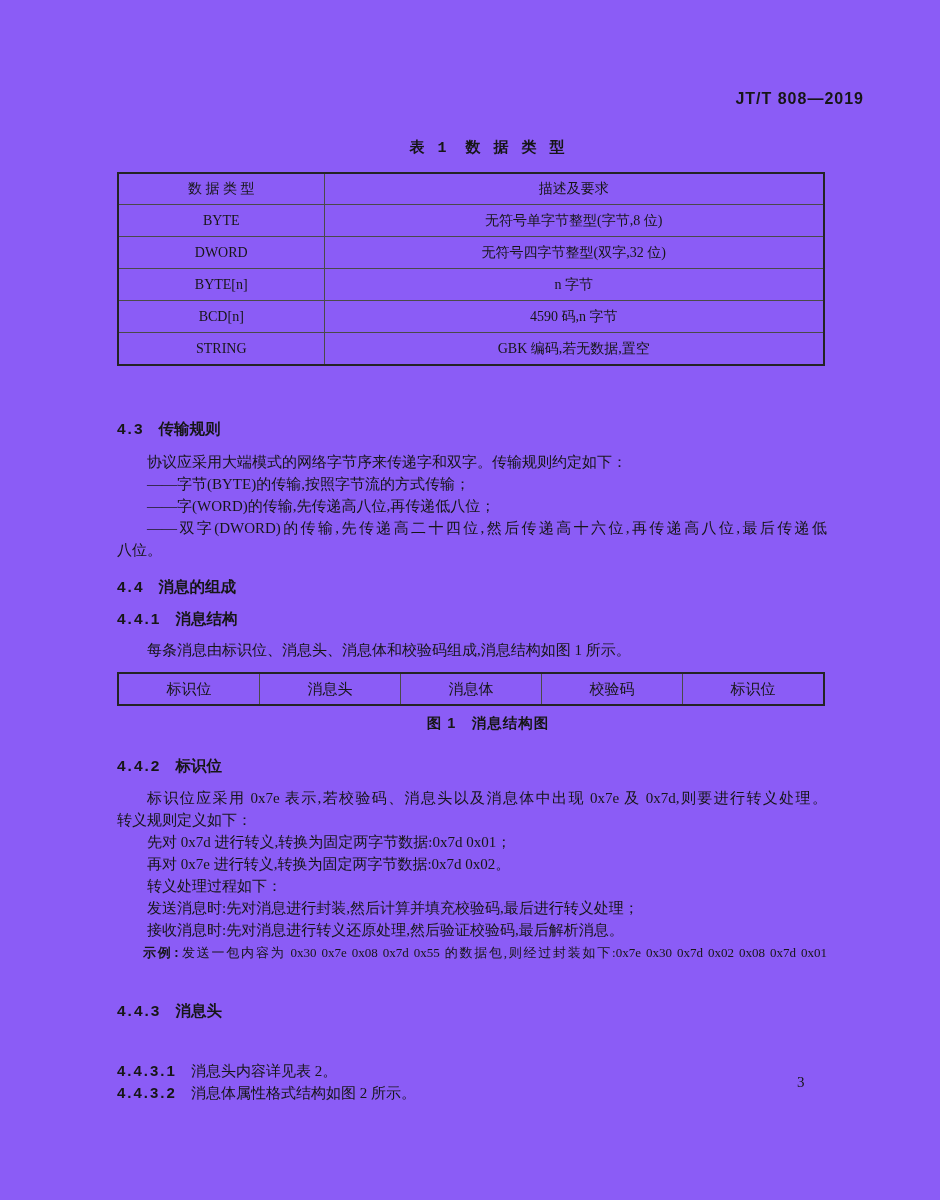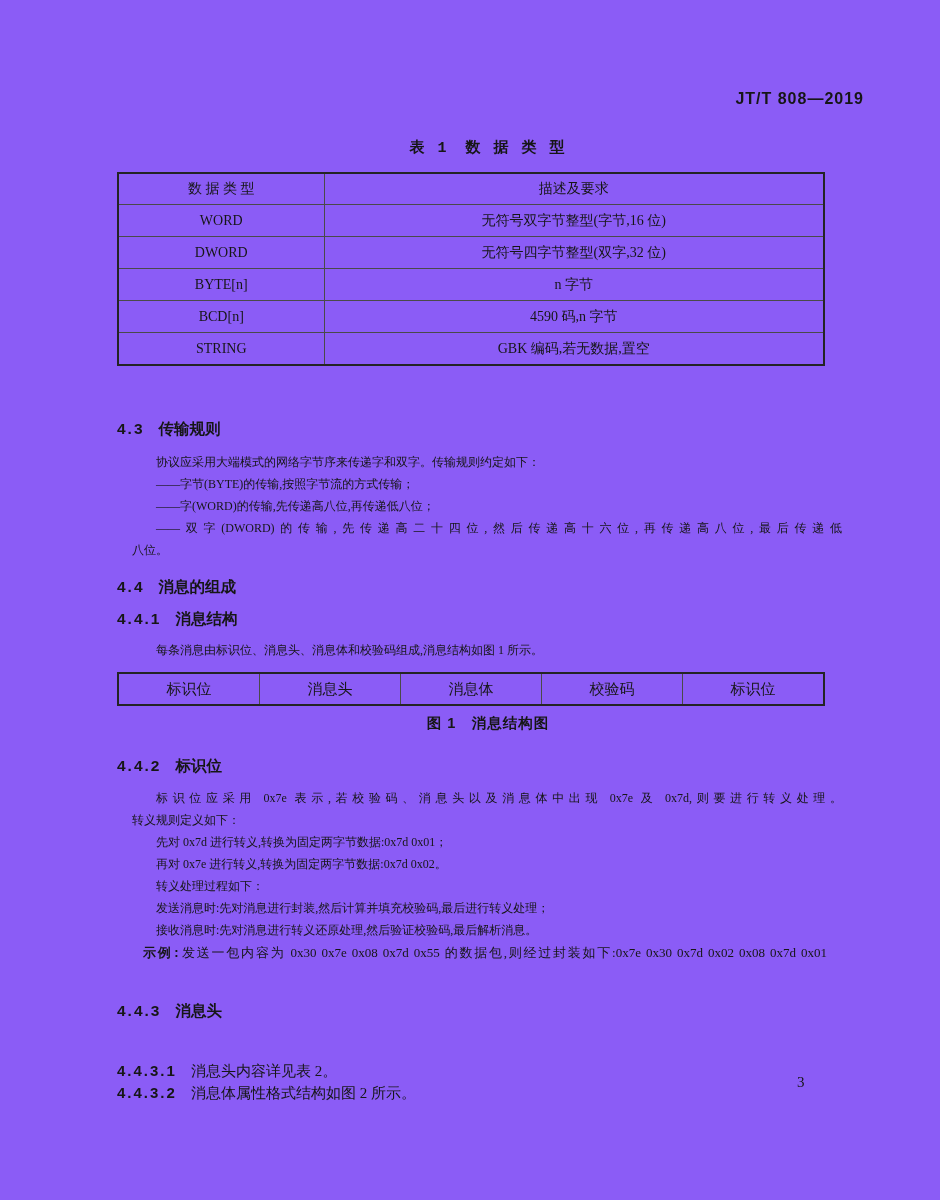--- a/index.html
+++ b/index.html
@@ -50,21 +50,21 @@
   
   .sec-h {
     left: 117px; height: 18px;
     font-family: "Liberation Sans", "DejaVu Sans", sans-serif;
     font-weight: bold; font-size: 15.5px;
     white-space: nowrap;
   }
   .sec-num { letter-spacing: 2px; margin-right: 14px; }
 
   
-  .body-block { left: 132px; width: 710px; font-size: 12px; line-height: 22px; }
+  .body-block { left: 117px; width: 710px; font-size: 15px; line-height: 22px; }
   .body-block p { margin: 0; }
   .indent { text-indent: 2em; }
   .just-last { text-align: justify; text-align-last: justify; }
 
   
   .fig1 {
     top: 672px; left: 117px; width: 708px; height: 34px;
     display: flex; box-sizing: border-box;
     border: 2px solid #242424;
   }
@@ -110,22 +110,22 @@
         <col>
       </colgroup>
     <thead>
       <tr>
         <th>数 据 类 型</th>
         <th>描述及要求</th>
       </tr>
     </thead>
     <tbody>
       <tr>
-        <td>WORD</td>
-        <td>无符号双字节整型(字节,16 位)</td>
+        <td>BYTE</td>
+        <td>无符号单字节整型(字节,8 位)</td>
       </tr>
       <tr>
         <td>DWORD</td>
         <td>无符号四字节整型(双字,32 位)</td>
       </tr>
       <tr>
         <td>BYTE[n]</td>
         <td>n 字节</td>
       </tr>
       <tr>

